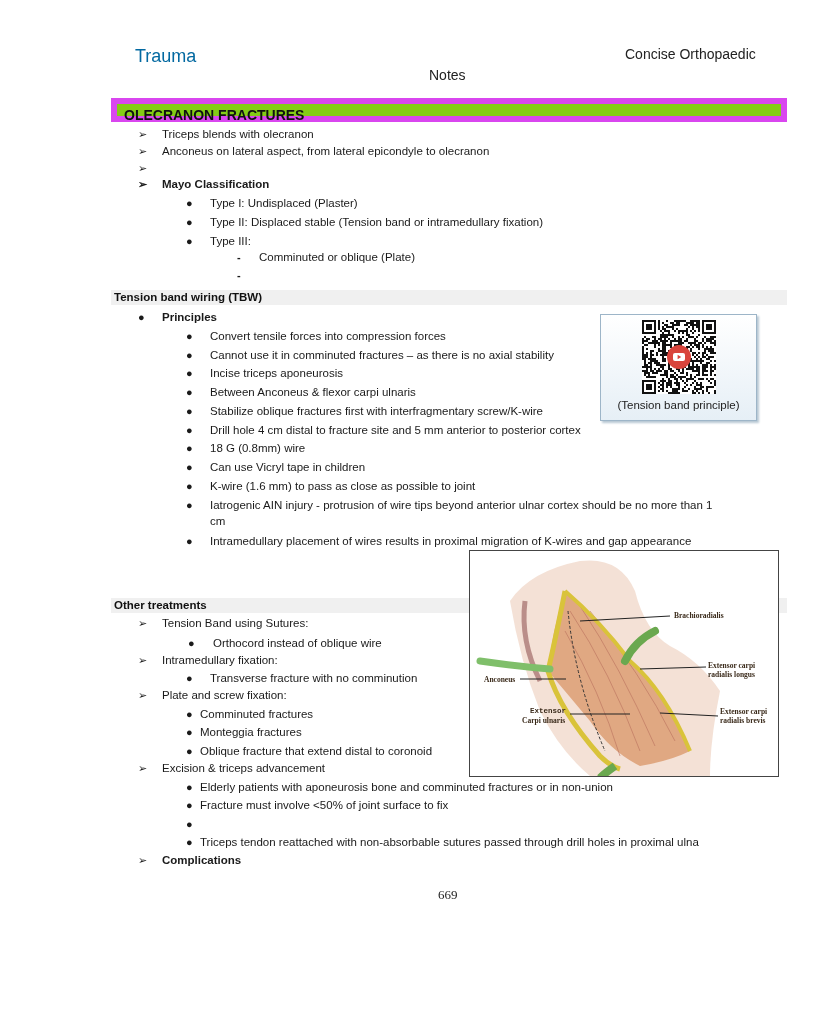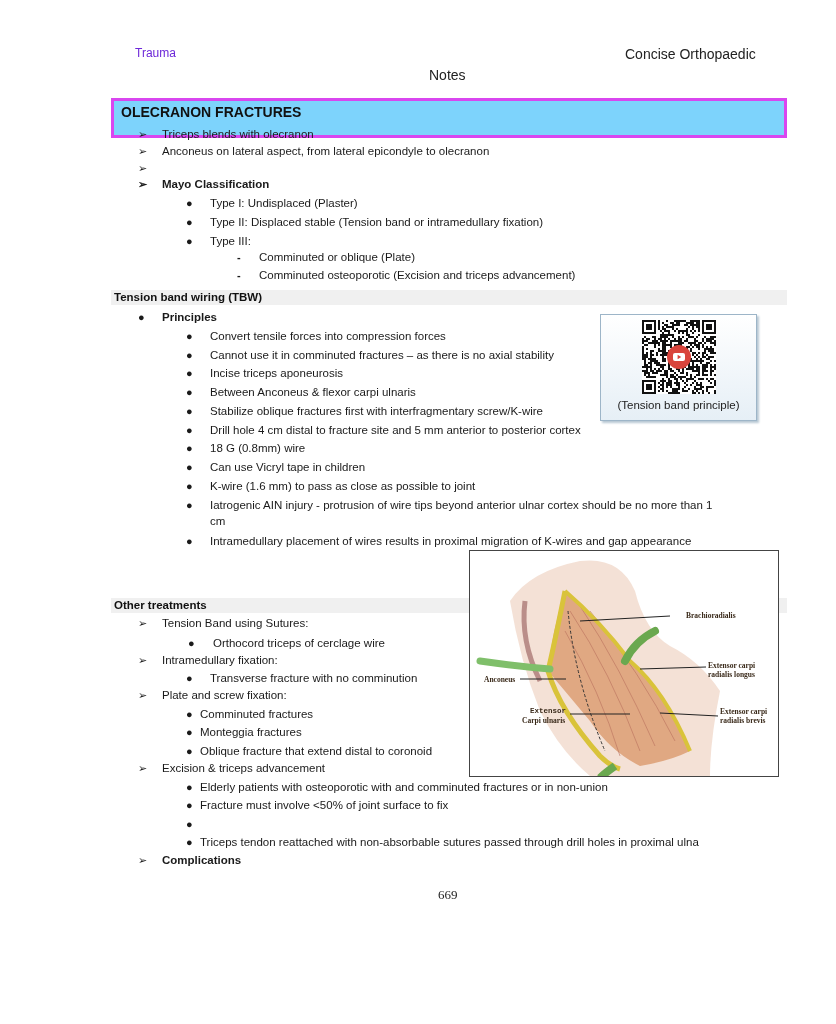--- a/index.html
+++ b/index.html
@@ -1,25 +1,25 @@
 <!DOCTYPE html>
 <html><head>
 <meta charset="utf-8">
 <style>
   * { box-sizing: border-box; margin: 0; padding: 0; }
   html, body { width: 836px; height: 1024px; background: #ffffff; overflow: hidden; }
   body { position: relative; font-family: "Liberation Sans", sans-serif; color: #1a1a1a; }
   .page { position: absolute; left: 0; top: 0; width: 836px; height: 1024px; }
 
-  .hdr-left { position: absolute; left: 135px; top: 46px; font-size: 12px; color: #6d28d9; }
+  .hdr-left { position: absolute; left: 135px; top: 46px; font-size: 18px; color: #0369a1; }
   .hdr-right { position: absolute; left: 625px; top: 46px; font-size: 14px; color: #222; }
   .hdr-center { position: absolute; left: 429px; top: 67px; font-size: 14px; color: #222; }
 
-  .title-bar { position: absolute; left: 111px; top: 98px; width: 676px; height: 40px;
-    background: #7dd3fc; border: 3px solid #d946ef; }
+  .title-bar { position: absolute; left: 111px; top: 98px; width: 676px; height: 24px;
+    background: #84cc16; border: 6px solid #d946ef; }
   .title-bar span { position: absolute; left: 7px; top: 3px; font-size: 14px; font-weight: bold; color: #111; }
 
   .band { position: absolute; left: 111px; width: 676px; height: 15px; background: #f0f0f0; }
   .band span { position: absolute; left: 3px; top: 1px; font-size: 11.5px; font-weight: bold; color: #111; }
 
   .line { position: absolute; font-size: 11.5px; white-space: nowrap; color: #1a1a1a; line-height: 14px; }
   .line .mk { position: absolute; font-size: 11px; }
   .bold { font-weight: bold; }
 
   .qr-box { position: absolute; left: 600px; top: 314px; width: 157px; height: 107px;
@@ -76,21 +76,20 @@
   <div class="line" style="left:210px; top:234px;">
     <span class="mk" style="left:-24px;">●</span>
     <span>Type III:</span>
   </div>
   <div class="line" style="left:259px; top:250px;">
     <span class="mk" style="left:-22px; font-weight:bold;">-</span>
     <span>Comminuted or oblique (Plate)</span>
   </div>
   <div class="line" style="left:259px; top:268px;">
     <span class="mk" style="left:-22px; font-weight:bold;">-</span>
-    <span>Comminuted osteoporotic (Excision and triceps advancement)</span>
   </div>
 
   <div class="band" style="top:290px;">
     <span>Tension band wiring (TBW)</span>
   </div>
   <div class="line bold" style="left:162px; top:310px;">
     <span class="mk" style="left:-24px; font-weight:normal;">●</span>
     <span>Principles</span>
   </div>
 
@@ -715,29 +714,29 @@
         <polygon points="17.8,17.4 17.8,19.6 19.6,18.5" fill="#d9443c"></polygon>
       </svg>
     <div class="qr-caption">(Tension band principle)</div>
   </div>
 
   <div class="band" style="top:598px;">
     <span>Other treatments</span>
   </div>
 
   <div class="line" style="left:162px; top:616px;"><span class="mk" style="left:-24px;">➢</span><span>Tension Band using Sutures:</span></div>
-  <div class="line" style="left:213px; top:636px;"><span class="mk" style="left:-25px;">●</span><span>Orthocord triceps of cerclage wire</span></div>
+  <div class="line" style="left:213px; top:636px;"><span class="mk" style="left:-25px;">●</span><span>Orthocord instead of oblique wire</span></div>
   <div class="line" style="left:162px; top:653px;"><span class="mk" style="left:-24px;">➢</span><span>Intramedullary fixation:</span></div>
   <div class="line" style="left:210px; top:671px;"><span class="mk" style="left:-24px;">●</span><span>Transverse fracture with no comminution</span></div>
   <div class="line" style="left:162px; top:688px;"><span class="mk" style="left:-24px;">➢</span><span>Plate and screw fixation:</span></div>
   <div class="line" style="left:200px; top:707px;"><span class="mk" style="left:-14px;">●</span><span>Comminuted fractures</span></div>
   <div class="line" style="left:200px; top:725px;"><span class="mk" style="left:-14px;">●</span><span>Monteggia fractures</span></div>
   <div class="line" style="left:200px; top:744px;"><span class="mk" style="left:-14px;">●</span><span>Oblique fracture that extend distal to coronoid</span></div>
   <div class="line" style="left:162px; top:761px;"><span class="mk" style="left:-24px;">➢</span><span>Excision &amp; triceps advancement</span></div>
-  <div class="line" style="left:200px; top:780px;"><span class="mk" style="left:-14px;">●</span><span>Elderly patients with osteoporotic with and comminuted fractures or in non-union</span></div>
+  <div class="line" style="left:200px; top:780px;"><span class="mk" style="left:-14px;">●</span><span>Elderly patients with aponeurosis bone and comminuted fractures or in non-union</span></div>
   <div class="line" style="left:200px; top:798px;"><span class="mk" style="left:-14px;">●</span><span>Fracture must involve &lt;50% of joint surface to fix</span></div>
   <div class="line" style="left:200px; top:817px;"><span class="mk" style="left:-14px;">●</span></div>
   <div class="line" style="left:200px; top:835px;"><span class="mk" style="left:-14px;">●</span><span>Triceps tendon reattached with non-absorbable sutures passed through drill holes in proximal ulna</span></div>
   <div class="line bold" style="left:162px; top:853px;"><span class="mk" style="left:-24px; font-weight:normal;">➢</span><span>Complications</span></div>
 
   <div class="figure">
     <svg width="310" height="227" viewBox="0 0 310 227">
 
       <path d="M40 50 Q60 20 110 10 Q150 5 165 40 Q175 80 200 95 Q230 110 250 140 Q240 190 240 225 L120 225 Q90 200 70 160 Q50 110 40 50 Z" fill="#f2dccf" opacity="0.85"></path>
       <path d="M55 50 Q50 90 70 130" stroke="#8a4a4a" stroke-width="5" fill="none" opacity="0.55"></path>
@@ -752,21 +751,21 @@
       <path d="M155 110 Q165 90 185 80" stroke="#6aa84f" stroke-width="8" fill="none" stroke-linecap="round"></path>
       <path d="M10 110 Q45 115 80 118" stroke="#7fbf6a" stroke-width="7" fill="none" stroke-linecap="round"></path>
       <path d="M145 215 Q135 222 130 227" stroke="#6aa84f" stroke-width="8" fill="none"></path>
 
       <line x1="110" y1="70" x2="200" y2="65" stroke="#222" stroke-width="1"></line>
       <line x1="170" y1="118" x2="236" y2="116" stroke="#222" stroke-width="1"></line>
       <line x1="50" y1="128" x2="96" y2="128" stroke="#222" stroke-width="1"></line>
       <line x1="100" y1="163" x2="160" y2="163" stroke="#222" stroke-width="1"></line>
       <line x1="190" y1="162" x2="248" y2="165" stroke="#222" stroke-width="1"></line>
     </svg>
-    <div class="fig-label" style="left:216px; top:60px;">Brachioradialis</div>
+    <div class="fig-label" style="left:204px; top:60px;">Brachioradialis</div>
     <div class="fig-label" style="left:238px; top:110px;">Extensor carpi</div>
     <div class="fig-label" style="left:238px; top:119px;">radialis longus</div>
     <div class="fig-label" style="left:14px; top:124px;">Anconeus</div>
     <div class="fig-label" style="left:60px; top:156px;font-family:Liberation Mono, monospace;">Extensor</div>
     <div class="fig-label" style="left:52px; top:165px;">Carpi ulnaris</div>
     <div class="fig-label" style="left:250px; top:156px;">Extensor carpi</div>
     <div class="fig-label" style="left:250px; top:165px;">radialis brevis</div>
   </div>
 
   <div class="page-num">669</div>

